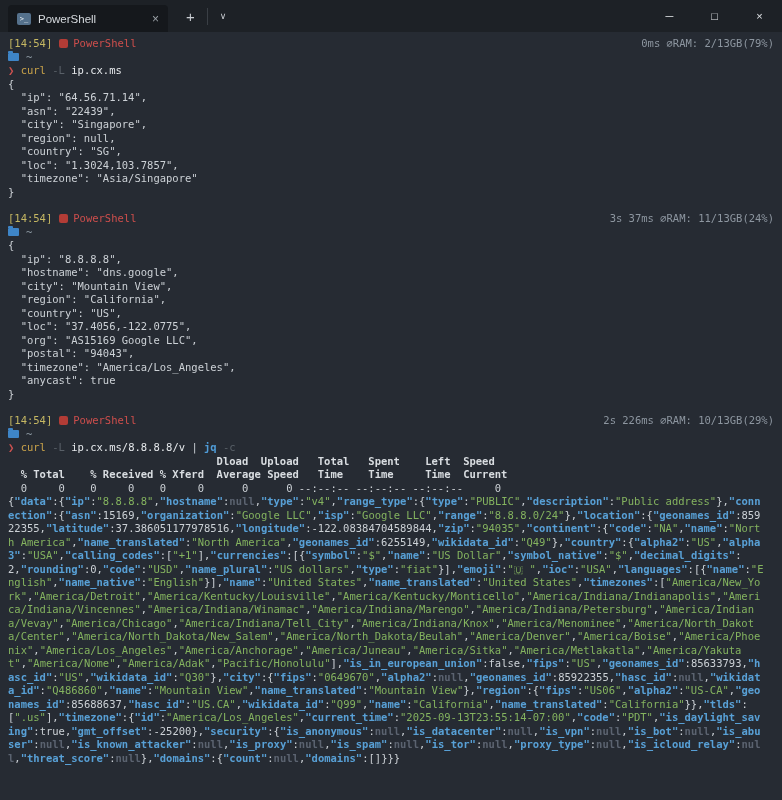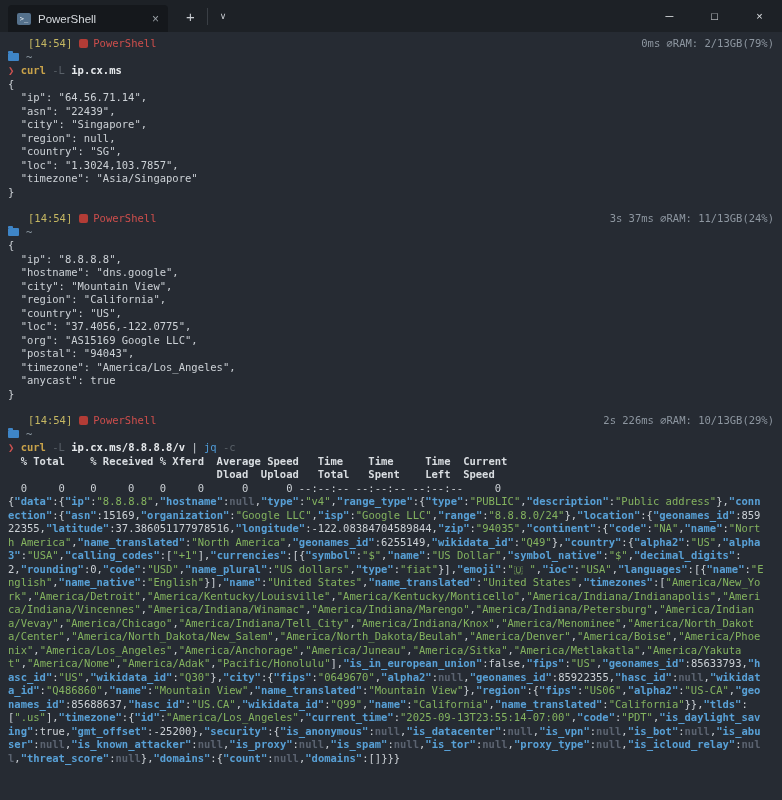--- a/index.html
+++ b/index.html
@@ -21,36 +21,36 @@
              color:#c9cdd2; font-size:9px; line-height:1; }
   .wincontrols { margin-left:auto; display:flex; height:32px; }
   .wc { width:45px; height:32px; display:flex; align-items:center; justify-content:center;
         color:#e2e5e8; font-size:11px; }
 
   
   .term { padding:5px 8px 0 8px; font-size:10.5px; line-height:13.5px; color:#d2d6db; }
   .ln { white-space:pre; height:13.5px; }
   .block { margin-bottom:13px; }
   .bheader { display:flex; align-items:center; height:13.5px; }
-  .time { color:#c6b863;margin-left:20px; }
+  .time { color:#c6b863; }
   .ps-badge { width:9px; height:9px; background:#b23c36; border-radius:2px; display:inline-block;
               margin:0 5px 0 7px; flex:0 0 auto; }
   .ps-label { color:#cd4e4c; }
   .stats { margin-left:auto; color:#8d96a0; }
   .folder { width:11px; height:8px; background:#3e85c7; border-radius:1px; display:inline-block;
             margin-right:7px; position:relative; }
   .folder::before { content:""; position:absolute; top:-2px; left:0; width:5px; height:2px;
                     background:#3e85c7; border-radius:1px 1px 0 0; }
   .path { color:#8b97a1; }
   .prompt { color:#cc5250; font-weight:bold; }
-  .cmd  { color:#c8a24a; font-weight:bold; }
+  .cmd  { color:#c8a24a; font-weight:normal; }
   .flag { color:#596068; }
-  .arg  { color:#e6e9ec; font-weight:bold; }
+  .arg  { color:#e6e9ec; font-weight:normal; }
   .pipe { color:#ccd1d6; }
-  .cmd2 { color:#4f9cd8; font-weight:normal; }
+  .cmd2 { color:#4f9cd8; font-weight:bold; }
   .outline { color:#ccd1d6; }
   .progress-h { font-weight:bold; color:#d9dde1; }
 
   
   .jsonblob { width:120ch; white-space:pre-wrap; word-break:break-all; line-height:13.5px; }
   .jk { color:#58a0d6; font-weight:600; }   
   .js { color:#84b35f; }                    
   .jn { color:#ccd1d6; }                    
   .jz { color:#5b6370;font-weight:bold; }                    
   .jp { color:#ccd1d6; }                    
@@ -119,19 +119,19 @@
 
   <div class="block">
     <div class="bheader">
       <span class="time">[14:54]</span>
       <span class="ps-badge"></span>
       <span class="ps-label">PowerShell</span>
       <span class="stats">2s 226ms ⌀RAM: 10/13GB(29%)</span>
     </div>
     <div class="ln"><span class="folder"></span><span class="path">~</span></div>
     <div class="ln"><span class="prompt">❯</span> <span class="cmd">curl</span> <span class="flag">-L</span> <span class="arg">ip.cx.ms/8.8.8.8/v</span> <span class="pipe">|</span> <span class="cmd2">jq</span> <span class="flag">-c</span></div>
+    <div class="ln progress-h">                                 Dload  Upload   Total   Spent    Left  Speed</div>
     <div class="ln progress-h">  % Total    % Received % Xferd  Average Speed   Time    Time     Time  Current</div>
-    <div class="ln progress-h">                                 Dload  Upload   Total   Spent    Left  Speed</div>
     <div class="ln outline">  0     0    0     0    0     0      0      0 --:--:-- --:--:-- --:--:--     0</div>
     <div class="jsonblob"><span class="jp">{</span><span class="jk">"data"</span><span class="jp">:</span><span class="jp">{</span><span class="jk">"ip"</span><span class="jp">:</span><span class="js">"8.8.8.8"</span><span class="jp">,</span><span class="jk">"hostname"</span><span class="jp">:</span><span class="jz">null</span><span class="jp">,</span><span class="jk">"type"</span><span class="jp">:</span><span class="js">"v4"</span><span class="jp">,</span><span class="jk">"range_type"</span><span class="jp">:</span><span class="jp">{</span><span class="jk">"type"</span><span class="jp">:</span><span class="js">"PUBLIC"</span><span class="jp">,</span><span class="jk">"description"</span><span class="jp">:</span><span class="js">"Public address"</span><span class="jp">}</span><span class="jp">,</span><span class="jk">"connection"</span><span class="jp">:</span><span class="jp">{</span><span class="jk">"asn"</span><span class="jp">:</span><span class="jn">15169</span><span class="jp">,</span><span class="jk">"organization"</span><span class="jp">:</span><span class="js">"Google LLC"</span><span class="jp">,</span><span class="jk">"isp"</span><span class="jp">:</span><span class="js">"Google LLC"</span><span class="jp">,</span><span class="jk">"range"</span><span class="jp">:</span><span class="js">"8.8.8.0/24"</span><span class="jp">}</span><span class="jp">,</span><span class="jk">"location"</span><span class="jp">:</span><span class="jp">{</span><span class="jk">"geonames_id"</span><span class="jp">:</span><span class="jn">85922355</span><span class="jp">,</span><span class="jk">"latitude"</span><span class="jp">:</span><span class="jn">37.386051177978516</span><span class="jp">,</span><span class="jk">"longitude"</span><span class="jp">:</span><span class="jn">-122.08384704589844</span><span class="jp">,</span><span class="jk">"zip"</span><span class="jp">:</span><span class="js">"94035"</span><span class="jp">,</span><span class="jk">"continent"</span><span class="jp">:</span><span class="jp">{</span><span class="jk">"code"</span><span class="jp">:</span><span class="js">"NA"</span><span class="jp">,</span><span class="jk">"name"</span><span class="jp">:</span><span class="js">"North America"</span><span class="jp">,</span><span class="jk">"name_translated"</span><span class="jp">:</span><span class="js">"North America"</span><span class="jp">,</span><span class="jk">"geonames_id"</span><span class="jp">:</span><span class="jn">6255149</span><span class="jp">,</span><span class="jk">"wikidata_id"</span><span class="jp">:</span><span class="js">"Q49"</span><span class="jp">}</span><span class="jp">,</span><span class="jk">"country"</span><span class="jp">:</span><span class="jp">{</span><span class="jk">"alpha2"</span><span class="jp">:</span><span class="js">"US"</span><span class="jp">,</span><span class="jk">"alpha3"</span><span class="jp">:</span><span class="js">"USA"</span><span class="jp">,</span><span class="jk">"calling_codes"</span><span class="jp">:</span><span class="jp">[</span><span class="js">"+1"</span><span class="jp">]</span><span class="jp">,</span><span class="jk">"currencies"</span><span class="jp">:</span><span class="jp">[</span><span class="jp">{</span><span class="jk">"symbol"</span><span class="jp">:</span><span class="js">"$"</span><span class="jp">,</span><span class="jk">"name"</span><span class="jp">:</span><span class="js">"US Dollar"</span><span class="jp">,</span><span class="jk">"symbol_native"</span><span class="jp">:</span><span class="js">"$"</span><span class="jp">,</span><span class="jk">"decimal_digits"</span><span class="jp">:</span><span class="jn">2</span><span class="jp">,</span><span class="jk">"rounding"</span><span class="jp">:</span><span class="jn">0</span><span class="jp">,</span><span class="jk">"code"</span><span class="jp">:</span><span class="js">"USD"</span><span class="jp">,</span><span class="jk">"name_plural"</span><span class="jp">:</span><span class="js">"US dollars"</span><span class="jp">,</span><span class="jk">"type"</span><span class="jp">:</span><span class="js">"fiat"</span><span class="jp">}</span><span class="jp">]</span><span class="jp">,</span><span class="jk">"emoji"</span><span class="jp">:</span><span class="js">"🇺 "</span><span class="jp">,</span><span class="jk">"ioc"</span><span class="jp">:</span><span class="js">"USA"</span><span class="jp">,</span><span class="jk">"languages"</span><span class="jp">:</span><span class="jp">[</span><span class="jp">{</span><span class="jk">"name"</span><span class="jp">:</span><span class="js">"English"</span><span class="jp">,</span><span class="jk">"name_native"</span><span class="jp">:</span><span class="js">"English"</span><span class="jp">}</span><span class="jp">]</span><span class="jp">,</span><span class="jk">"name"</span><span class="jp">:</span><span class="js">"United States"</span><span class="jp">,</span><span class="jk">"name_translated"</span><span class="jp">:</span><span class="js">"United States"</span><span class="jp">,</span><span class="jk">"timezones"</span><span class="jp">:</span><span class="jp">[</span><span class="js">"America/New_York"</span><span class="jp">,</span><span class="js">"America/Detroit"</span><span class="jp">,</span><span class="js">"America/Kentucky/Louisville"</span><span class="jp">,</span><span class="js">"America/Kentucky/Monticello"</span><span class="jp">,</span><span class="js">"America/Indiana/Indianapolis"</span><span class="jp">,</span><span class="js">"America/Indiana/Vincennes"</span><span class="jp">,</span><span class="js">"America/Indiana/Winamac"</span><span class="jp">,</span><span class="js">"America/Indiana/Marengo"</span><span class="jp">,</span><span class="js">"America/Indiana/Petersburg"</span><span class="jp">,</span><span class="js">"America/Indiana/Vevay"</span><span class="jp">,</span><span class="js">"America/Chicago"</span><span class="jp">,</span><span class="js">"America/Indiana/Tell_City"</span><span class="jp">,</span><span class="js">"America/Indiana/Knox"</span><span class="jp">,</span><span class="js">"America/Menominee"</span><span class="jp">,</span><span class="js">"America/North_Dakota/Center"</span><span class="jp">,</span><span class="js">"America/North_Dakota/New_Salem"</span><span class="jp">,</span><span class="js">"America/North_Dakota/Beulah"</span><span class="jp">,</span><span class="js">"America/Denver"</span><span class="jp">,</span><span class="js">"America/Boise"</span><span class="jp">,</span><span class="js">"America/Phoenix"</span><span class="jp">,</span><span class="js">"America/Los_Angeles"</span><span class="jp">,</span><span class="js">"America/Anchorage"</span><span class="jp">,</span><span class="js">"America/Juneau"</span><span class="jp">,</span><span class="js">"America/Sitka"</span><span class="jp">,</span><span class="js">"America/Metlakatla"</span><span class="jp">,</span><span class="js">"America/Yakutat"</span><span class="jp">,</span><span class="js">"America/Nome"</span><span class="jp">,</span><span class="js">"America/Adak"</span><span class="jp">,</span><span class="js">"Pacific/Honolulu"</span><span class="jp">]</span><span class="jp">,</span><span class="jk">"is_in_european_union"</span><span class="jp">:</span><span class="jn">false</span><span class="jp">,</span><span class="jk">"fips"</span><span class="jp">:</span><span class="js">"US"</span><span class="jp">,</span><span class="jk">"geonames_id"</span><span class="jp">:</span><span class="jn">85633793</span><span class="jp">,</span><span class="jk">"hasc_id"</span><span class="jp">:</span><span class="js">"US"</span><span class="jp">,</span><span class="jk">"wikidata_id"</span><span class="jp">:</span><span class="js">"Q30"</span><span class="jp">}</span><span class="jp">,</span><span class="jk">"city"</span><span class="jp">:</span><span class="jp">{</span><span class="jk">"fips"</span><span class="jp">:</span><span class="js">"0649670"</span><span class="jp">,</span><span class="jk">"alpha2"</span><span class="jp">:</span><span class="jz">null</span><span class="jp">,</span><span class="jk">"geonames_id"</span><span class="jp">:</span><span class="jn">85922355</span><span class="jp">,</span><span class="jk">"hasc_id"</span><span class="jp">:</span><span class="jz">null</span><span class="jp">,</span><span class="jk">"wikidata_id"</span><span class="jp">:</span><span class="js">"Q486860"</span><span class="jp">,</span><span class="jk">"name"</span><span class="jp">:</span><span class="js">"Mountain View"</span><span class="jp">,</span><span class="jk">"name_translated"</span><span class="jp">:</span><span class="js">"Mountain View"</span><span class="jp">}</span><span class="jp">,</span><span class="jk">"region"</span><span class="jp">:</span><span class="jp">{</span><span class="jk">"fips"</span><span class="jp">:</span><span class="js">"US06"</span><span class="jp">,</span><span class="jk">"alpha2"</span><span class="jp">:</span><span class="js">"US-CA"</span><span class="jp">,</span><span class="jk">"geonames_id"</span><span class="jp">:</span><span class="jn">85688637</span><span class="jp">,</span><span class="jk">"hasc_id"</span><span class="jp">:</span><span class="js">"US.CA"</span><span class="jp">,</span><span class="jk">"wikidata_id"</span><span class="jp">:</span><span class="js">"Q99"</span><span class="jp">,</span><span class="jk">"name"</span><span class="jp">:</span><span class="js">"California"</span><span class="jp">,</span><span class="jk">"name_translated"</span><span class="jp">:</span><span class="js">"California"</span><span class="jp">}</span><span class="jp">}</span><span class="jp">,</span><span class="jk">"tlds"</span><span class="jp">:</span><span class="jp">[</span><span class="js">".us"</span><span class="jp">]</span><span class="jp">,</span><span class="jk">"timezone"</span><span class="jp">:</span><span class="jp">{</span><span class="jk">"id"</span><span class="jp">:</span><span class="js">"America/Los_Angeles"</span><span class="jp">,</span><span class="jk">"current_time"</span><span class="jp">:</span><span class="js">"2025-09-13T23:55:14-07:00"</span><span class="jp">,</span><span class="jk">"code"</span><span class="jp">:</span><span class="js">"PDT"</span><span class="jp">,</span><span class="jk">"is_daylight_saving"</span><span class="jp">:</span><span class="jn">true</span><span class="jp">,</span><span class="jk">"gmt_offset"</span><span class="jp">:</span><span class="jn">-25200</span><span class="jp">}</span><span class="jp">,</span><span class="jk">"security"</span><span class="jp">:</span><span class="jp">{</span><span class="jk">"is_anonymous"</span><span class="jp">:</span><span class="jz">null</span><span class="jp">,</span><span class="jk">"is_datacenter"</span><span class="jp">:</span><span class="jz">null</span><span class="jp">,</span><span class="jk">"is_vpn"</span><span class="jp">:</span><span class="jz">null</span><span class="jp">,</span><span class="jk">"is_bot"</span><span class="jp">:</span><span class="jz">null</span><span class="jp">,</span><span class="jk">"is_abuser"</span><span class="jp">:</span><span class="jz">null</span><span class="jp">,</span><span class="jk">"is_known_attacker"</span><span class="jp">:</span><span class="jz">null</span><span class="jp">,</span><span class="jk">"is_proxy"</span><span class="jp">:</span><span class="jz">null</span><span class="jp">,</span><span class="jk">"is_spam"</span><span class="jp">:</span><span class="jz">null</span><span class="jp">,</span><span class="jk">"is_tor"</span><span class="jp">:</span><span class="jz">null</span><span class="jp">,</span><span class="jk">"proxy_type"</span><span class="jp">:</span><span class="jz">null</span><span class="jp">,</span><span class="jk">"is_icloud_relay"</span><span class="jp">:</span><span class="jz">null</span><span class="jp">,</span><span class="jk">"threat_score"</span><span class="jp">:</span><span class="jz">null</span><span class="jp">}</span><span class="jp">,</span><span class="jk">"domains"</span><span class="jp">:</span><span class="jp">{</span><span class="jk">"count"</span><span class="jp">:</span><span class="jz">null</span><span class="jp">,</span><span class="jk">"domains"</span><span class="jp">:</span><span class="jp">[</span><span class="jp">]</span><span class="jp">}</span><span class="jp">}</span><span class="jp">}</span></div>
   </div>
 
 </div>
 
 </body></html>

